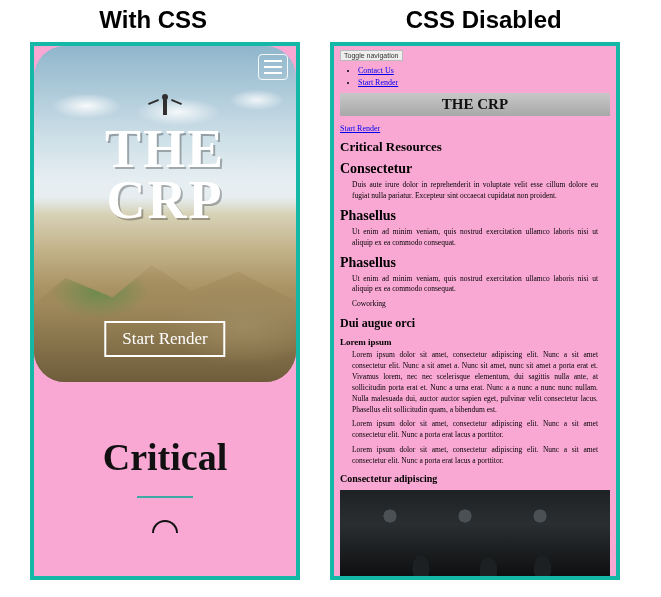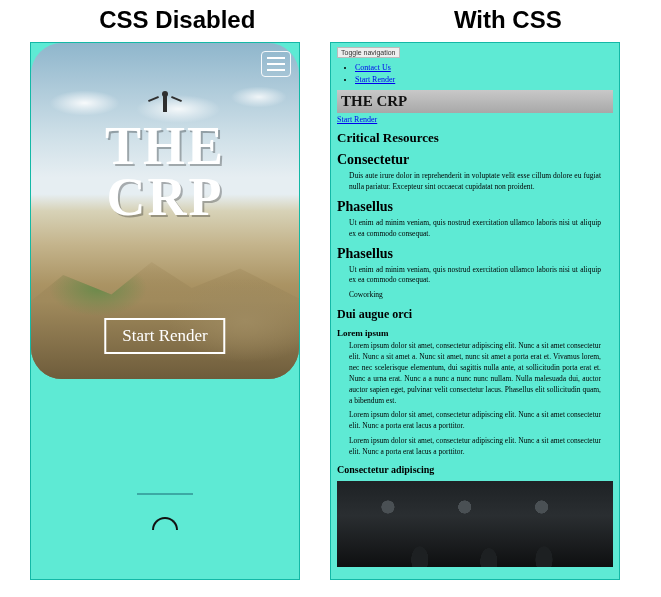--- a/index.html
+++ b/index.html
@@ -23,22 +23,22 @@
     font-weight: 700;
     font-size: 24px;
     color: #000;
   }
   .panels {
     display: flex;
     gap: 30px;
     padding: 0 30px;
   }
   .panel {
-    border: 1px solid #14b8a6;
-    background: #5eead4;
+    border: 4px solid #14b8a6;
+    background: #f9a8d4;
     overflow: hidden;
   }
   
   .left {
     width: 270px;
     height: 538px;
     position: relative;
   }
   .hero {
     height: 336px;
@@ -211,21 +211,22 @@
   }
   .right a {
     color: #0000ee;
     text-decoration: underline;
     cursor: pointer;
   }
   .banner {
     background: #b8b8b8;
     background: linear-gradient(to bottom, #c8c8c8, #a8a8a8);
     padding: 3px 4px;
-    margin: 2px 0 2px;
+    margin: 2px 0 8px;
+    text-align: center;
   }
   .banner h3 {
     font-size: 15px;
     font-weight: 700;
     color: #111;
     margin: 0;
   }
   .right .sr {
     font-size: 8px;
   }
@@ -274,22 +275,22 @@
       radial-gradient(14px 22px at 30% 80%, #1d2022 60%, rgba(0,0,0,0) 62%),
       radial-gradient(14px 22px at 55% 85%, #1d2022 60%, rgba(0,0,0,0) 62%),
       radial-gradient(14px 22px at 75% 80%, #1d2022 60%, rgba(0,0,0,0) 62%);
   }
 </style>
 </head>
 <body>
 
 <div class="wrap">
   <div class="headers">
+    <h2>With CSS</h2>
     <h2>CSS Disabled</h2>
-    <h2>With CSS</h2>
   </div>
 
   <div class="panels">
 
     <div class="panel left">
       <div class="hero">
         <div class="clouds"></div>
         <div class="person">
           <span class="arm-l"></span>
             <span class="arm-r"></span>
@@ -306,21 +307,21 @@
           </div>
           <div class="main">
             <span>THE</span>
             <span>CRP</span>
           </div>
         </div>
         <div class="start-btn">Start Render</div>
       </div>
       <div class="below">
         <h1>
-          <br>
+          <span>Critical</span><br>
         </h1>
         <div class="divider"></div>
         <div class="arc"></div>
       </div>
     </div>
 
     <div class="panel right">
       <button class="toggle">Toggle navigation</button>
       <ul>
         <li><a>Contact Us</a></li>

